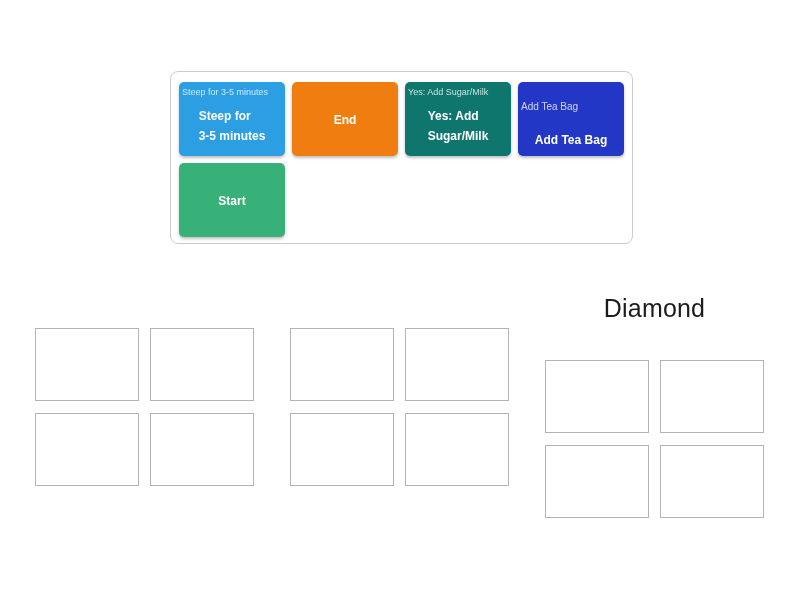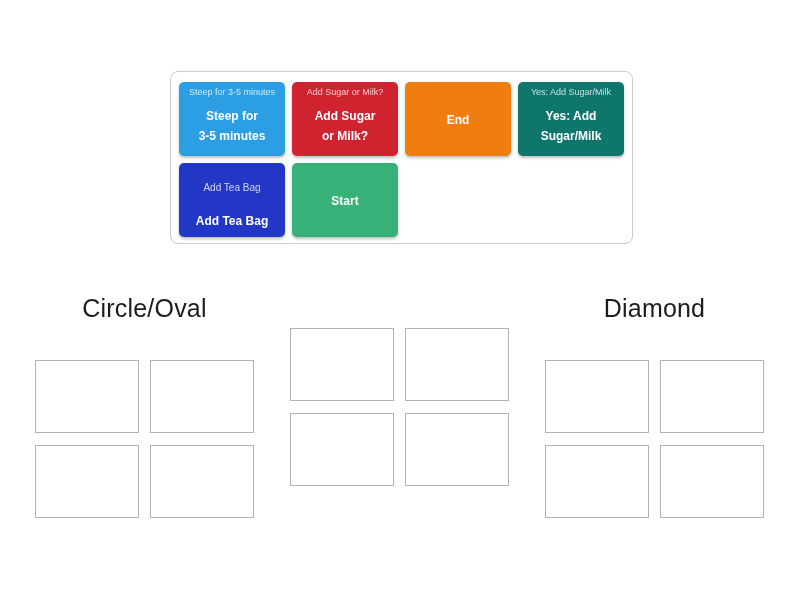--- a/index.html
+++ b/index.html
@@ -26,21 +26,21 @@
     gap: 7px;
   }
   .tile {
     border-radius: 5px;
     box-shadow: 0 2px 3px rgba(0,0,0,0.25);
     display: flex;
     flex-direction: column;
     cursor: grab;
     padding: 5px 3px 3px 3px;
     color: #ffffff;
-    text-align: center;
+    text-align: left;
   }
   .tile-caption {
     font-size: 9px;
     line-height: 11px;
     color: rgba(255,255,255,0.78);
     white-space: nowrap;
     overflow: hidden;
   }
   .tile-label-wrap {
     flex: 1;
@@ -92,27 +92,20 @@
 <div class="tray">
 
   <div class="tile" style="background: rgb(43, 158, 228);">
     <div class="tile-caption">Steep for 3-5 minutes</div>
     <div class="tile-label-wrap">
         <div class="tile-label">Steep for
 3-5 minutes</div>
       </div>
   </div>
 
-  <div class="tile" style="background: rgb(207, 36, 48);">
-    <div class="tile-caption">Add Sugar or Milk?</div>
-    <div class="tile-label-wrap">
-        <div class="tile-label">Add Sugar
-or Milk?</div>
-      </div>
-  </div>
 
   <div class="tile" style="background: rgb(239, 125, 16);">
     <div class="tile-caption"></div>
     <div class="tile-label-wrap">
         <div class="tile-label">End</div>
       </div>
   </div>
 
   <div class="tile" style="background: #0f766e;">
     <div class="tile-caption">Yes: Add Sugar/Milk</div>
@@ -133,21 +126,20 @@
   <div class="tile" style="background: rgb(55, 177, 120);">
     <div class="tile-caption"></div>
     <div class="tile-label-wrap">
         <div class="tile-label">Start</div>
       </div>
   </div>
 
 </div>
 
 <div class="group g1">
-  <div class="group-header">Circle/Oval</div>
   <div class="slots">
     <div class="slot"></div>
     <div class="slot"></div>
     <div class="slot"></div>
     <div class="slot"></div>
   </div>
 </div>
 
 <div class="group g2">
   <div class="slots">

